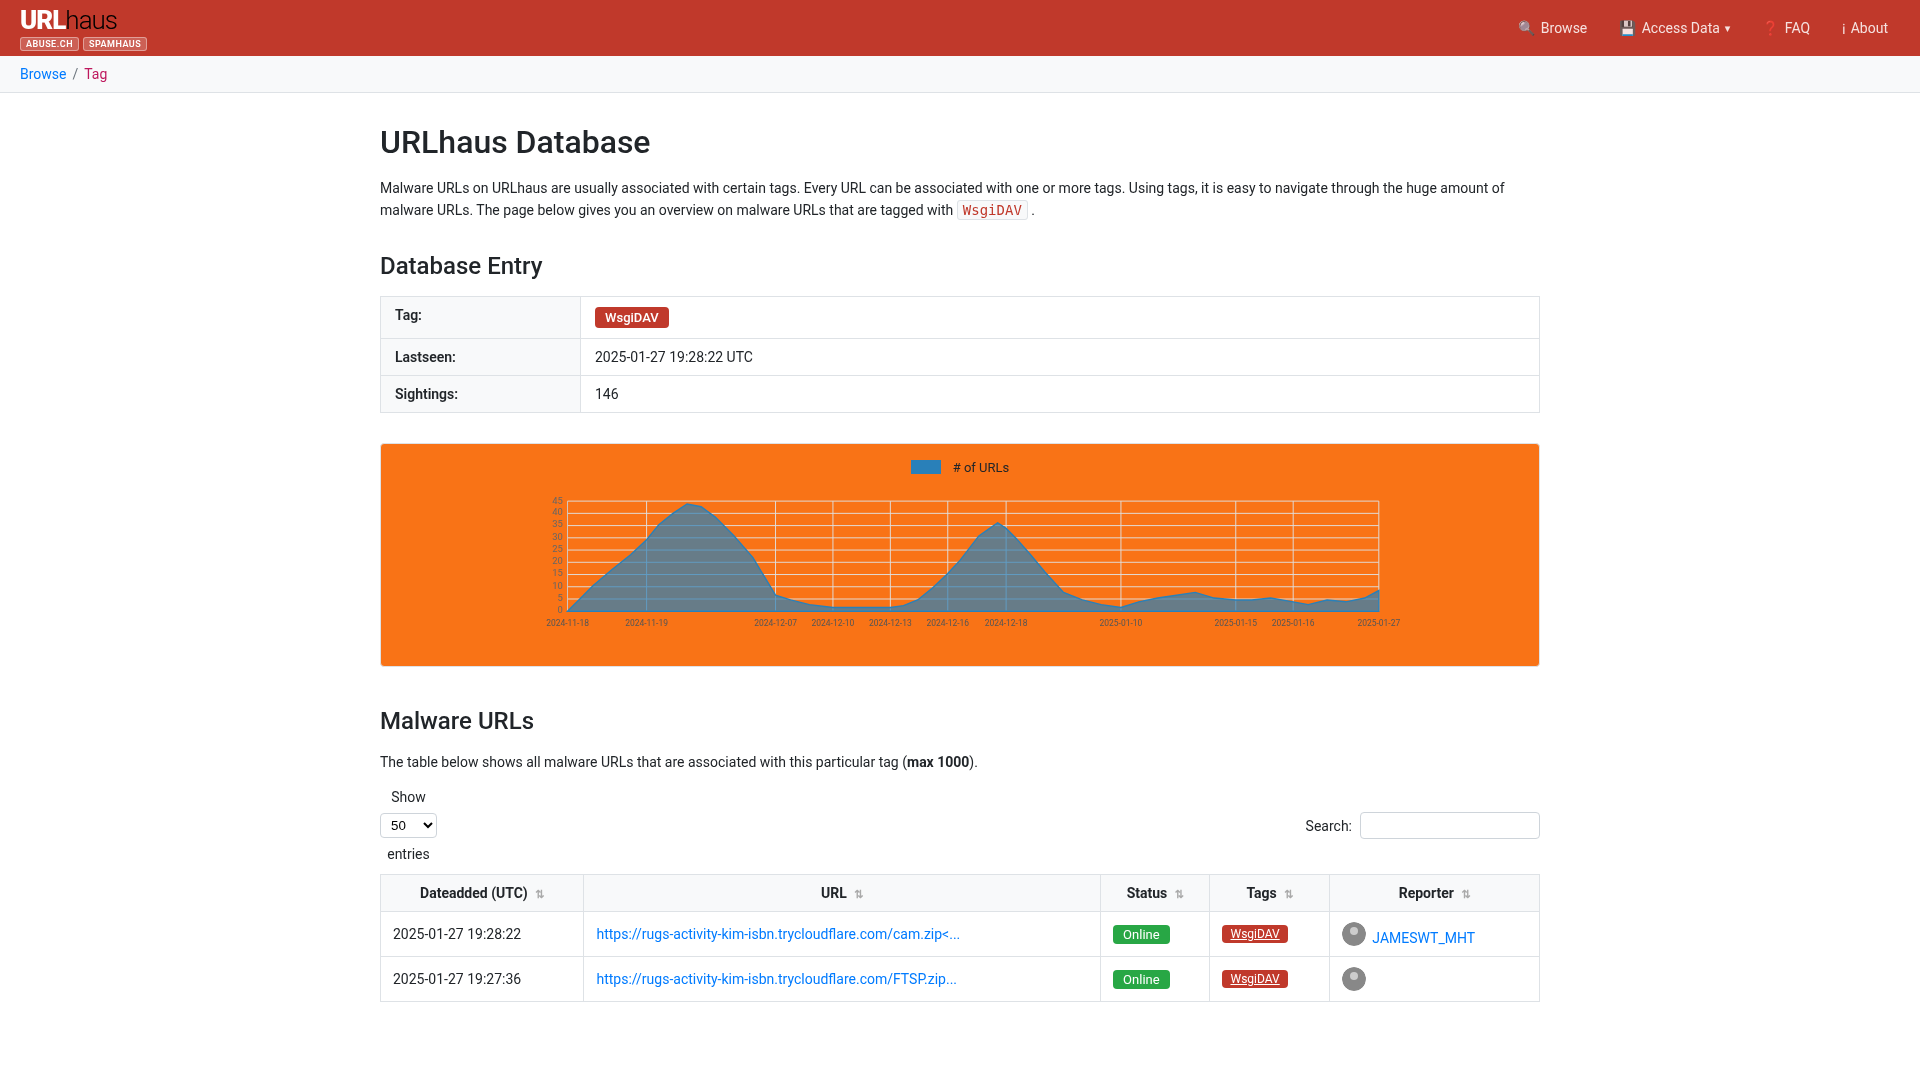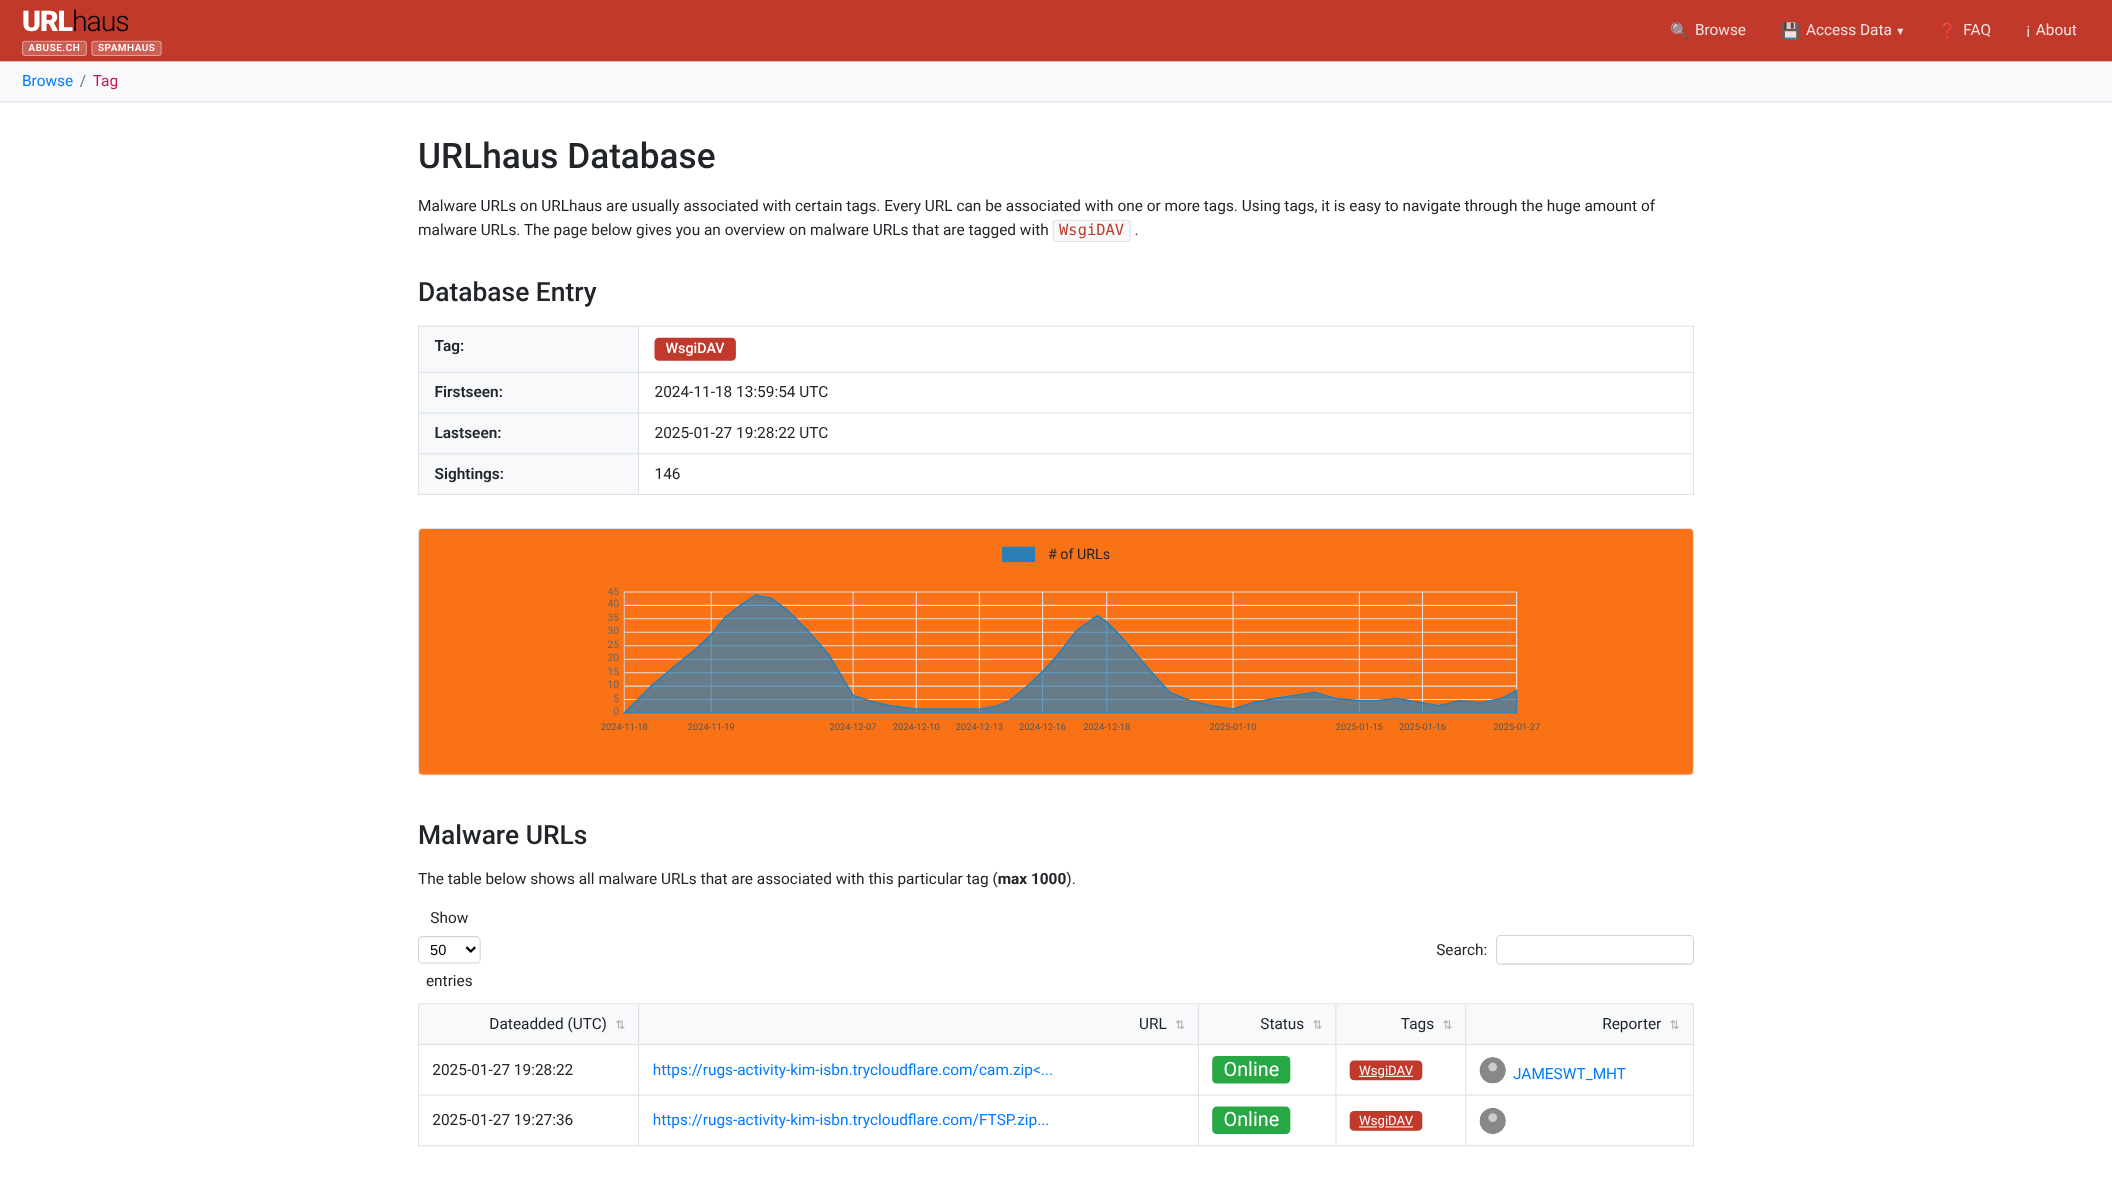--- a/index.html
+++ b/index.html
@@ -186,39 +186,39 @@
 
     .url-table {
       width: 100%;
       border-collapse: collapse;
       border: 1px solid #dee2e6;
     }
     .url-table th {
       background: #f8f9fa;
       padding: 10px 12px;
       border: 1px solid #dee2e6;
-      text-align: right;
-      font-weight: 400;
+      text-align: center;
+      font-weight: 700;
       white-space: nowrap;
       cursor: pointer;
       user-select: none;
     }
     .url-table th .sort-icon { margin-left: 4px; color: #aaa; font-size: 11px; }
     .url-table td {
       padding: 10px 12px;
       border: 1px solid #dee2e6;
       vertical-align: middle;
     }
     .status-online {
       display: inline-block;
       background: #28a745;
       color: #fff;
       padding: 2px 10px;
       border-radius: 4px;
-      font-size: 18px;
+      font-size: 13px;
     }
     .url-link { color: #007bff; text-decoration: none; }
     .tag-pill {
       display: inline-block;
       background: #6c757d;
       color: #fff;
       border-radius: 4px;
       padding: 2px 8px;
       font-size: 12px;
     }
@@ -285,24 +285,20 @@
 
   <h2>Database Entry</h2>
 
   <table class="db-table">
     <tbody>
       <tr>
         <td>Tag:</td>
         <td>
           <span class="tag-badge">WsgiDAV</span>
         </td>
-      </tr>
-      <tr>
-        <td>Firstseen:</td>
-        <td>2024-11-18 13:59:54 UTC</td>
       </tr>
       <tr>
         <td>Lastseen:</td>
         <td>2025-01-27 19:28:22 UTC</td>
       </tr>
       <tr>
         <td>Sightings:</td>
         <td>146</td>
       </tr>
     </tbody>

